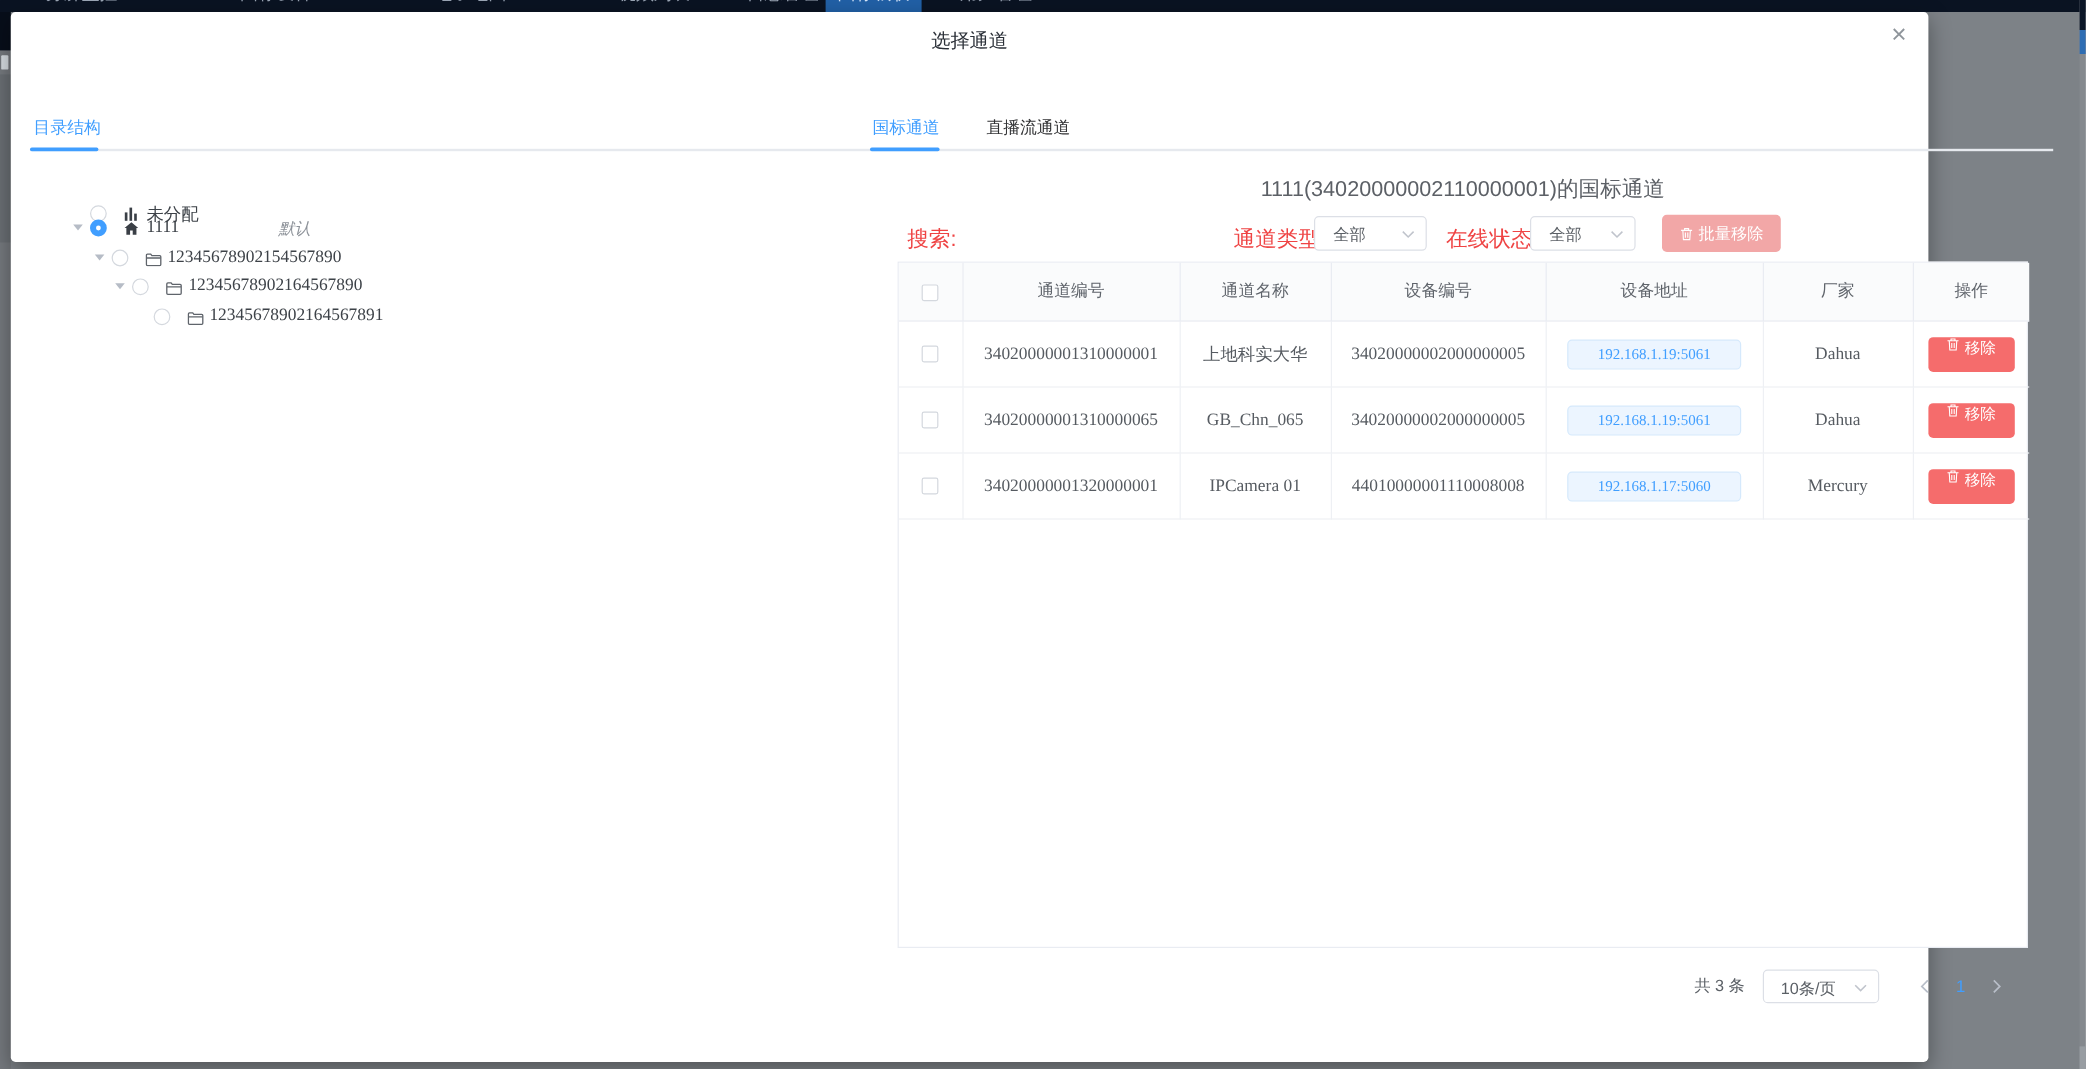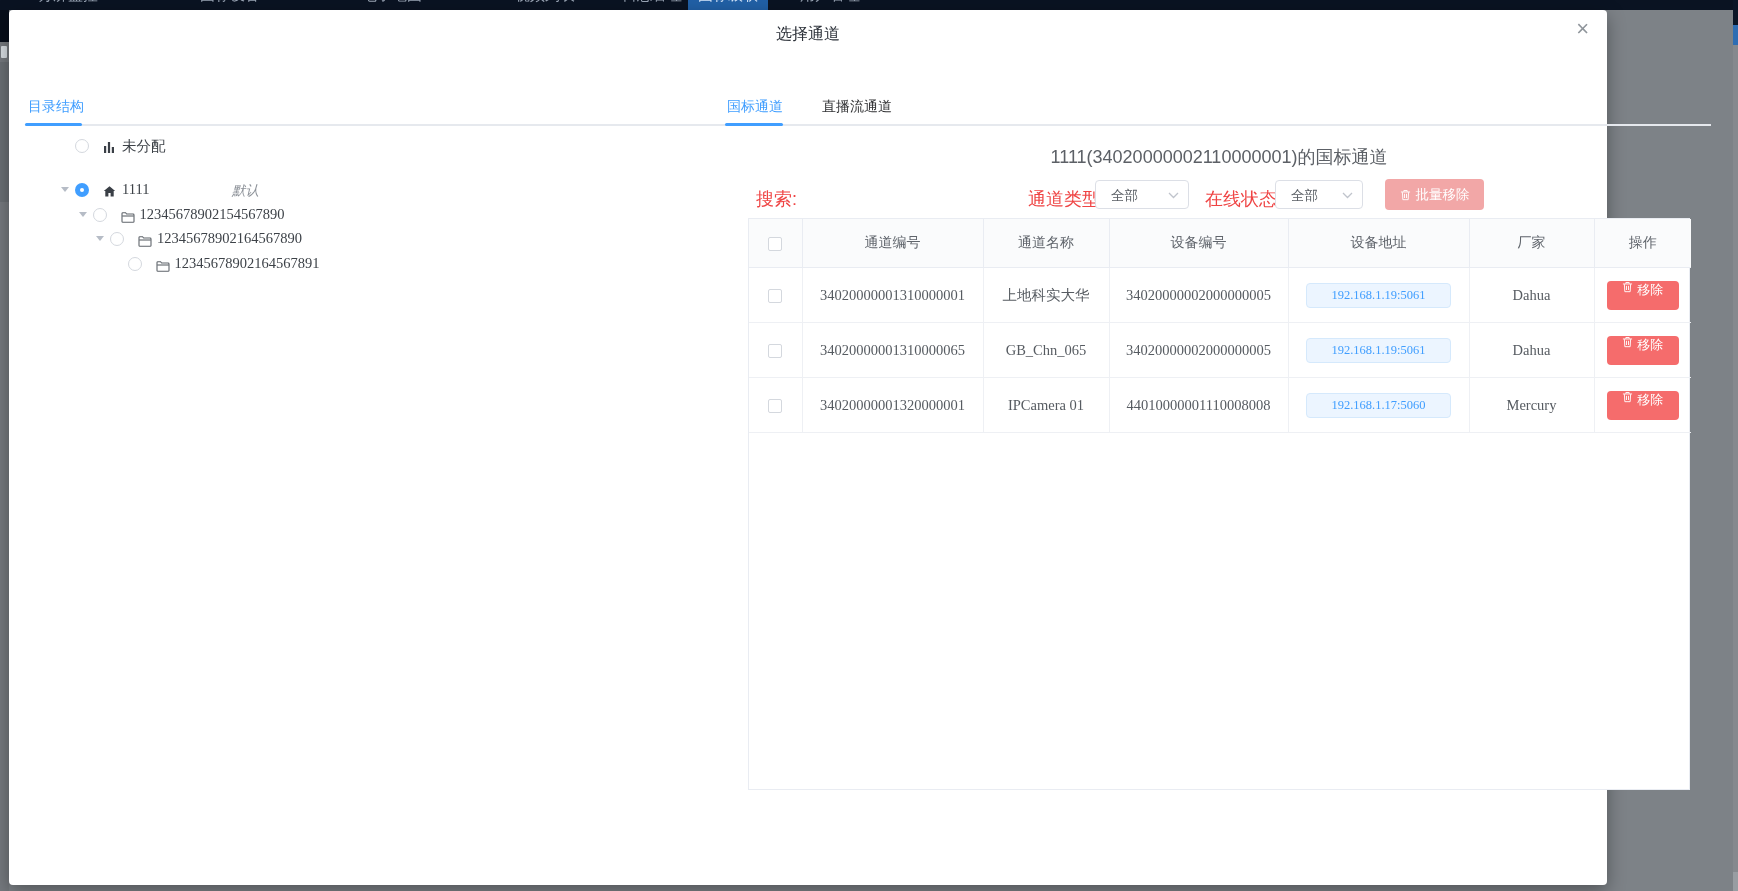--- a/index.html
+++ b/index.html
@@ -131,21 +131,21 @@
     <div class="modal-close">×</div>
 
     <div class="tabs-underline-row"></div>
     <div class="tab-active-bar" style="left:16px;width:57px;"></div>
     <div class="tab-active-bar" style="left:716px;width:58px;"></div>
     <div class="tab-text tab-blue" style="left:19px;">目录结构</div>
     <div class="tab-text tab-blue" style="left:718px;">国标通道</div>
     <div class="tab-text tab-dark" style="left:813px;">直播流通道</div>
 
     <div id="tree">
-        <div class="tree-row" style="top: 124px; left: 0px;">
+        <div class="tree-row" style="top: 156px; left: 0px;">
           <span class="tree-radio" style="left: 66px;"></span>
           <span class="tree-ico" style="left: 94px;"><svg width="12" height="13" viewBox="0 0 12 13">
               <rect x="1" y="5" width="2.2" height="7" fill="#3a3f46"></rect>
               <rect x="4.9" y="1" width="2.2" height="11" fill="#3a3f46"></rect>
               <rect x="8.8" y="6" width="2.2" height="6" fill="#3a3f46"></rect>
             </svg></span>
           <span class="tree-label" style="left: 113px;">未分配</span>
         </div>
         <div class="tree-row" style="top: 168px; left: 0px;">
           <span class="tree-caret" style="left: 52px;"></span>
@@ -273,14 +273,34 @@
                   <svg width="11" height="12" viewBox="0 0 12 13">
                     <path d="M1 3.2h10M4.2 3V1.6h3.6V3M2.6 3.4l.5 8.2h5.8l.5-8.2M4.9 5.2v4.6M7.1 5.2v4.6" fill="none" stroke="#fff" stroke-width="1"></path>
                   </svg>
                   <span>移除</span>
                 </span></td>
             </tr>
           </tbody>
       </table>
     </div>
 
+    <div class="pager">
+      <span class="pager-total">共 3 条</span>
+      <span class="pager-size">
+        <span class="select-value">10条/页</span>
+        <svg width="11" height="7" viewBox="0 0 11 7">
+            <polyline points="1,1 5.5,5.5 10,1" fill="none" stroke="#c0c4cc" stroke-width="1.3"></polyline>
+          </svg>
+      </span>
+      <span class="pager-arrow">
+        <svg width="8" height="12" viewBox="0 0 8 12">
+            <polyline points="6.5,1 1.5,6 6.5,11" fill="none" stroke="#b8bec8" stroke-width="1.4"></polyline>
+          </svg>
+      </span>
+      <span class="pager-page">1</span>
+      <span class="pager-arrow" style="margin-right:8px;">
+        <svg width="8" height="12" viewBox="0 0 8 12">
+            <polyline points="1.5,1 6.5,6 1.5,11" fill="none" stroke="#b8bec8" stroke-width="1.4"></polyline>
+          </svg>
+      </span>
+    </div>
   </div>
 </div>
 
 </body></html>

